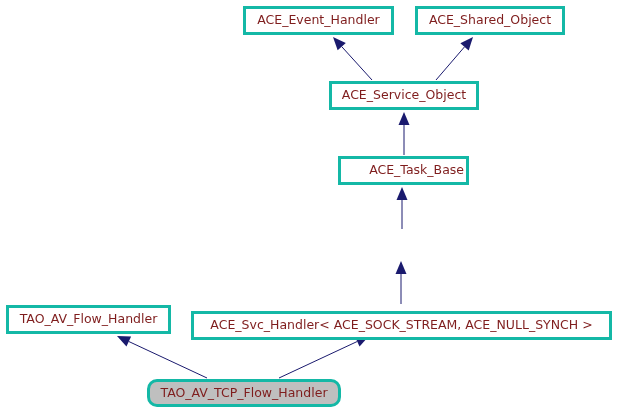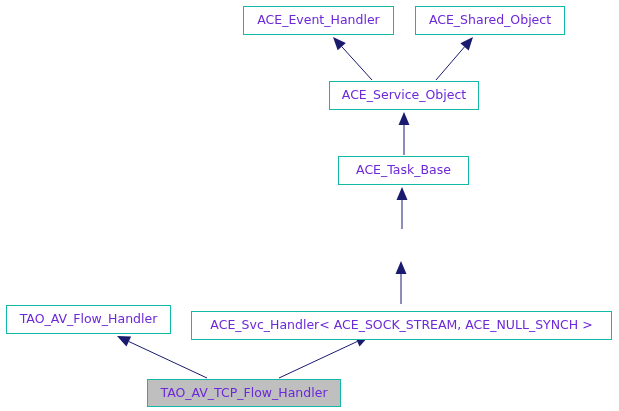--- a/index.html
+++ b/index.html
@@ -19,34 +19,35 @@
     position: absolute;
     left: 0;
     top: 0;
     width: 619px;
     height: 411px;
     pointer-events: none;
   }
   .node {
     position: absolute;
     box-sizing: border-box;
-    border: 1px solid #14b8a6;
+    border: 3px solid #14b8a6;
     background: #ffffff;
-    color: #6d28d9;
+    color: #7f1d1d;
     display: flex;
     align-items: center;
     justify-content: center;
     font-size: 12.5px;
     line-height: 1;
     letter-spacing: 0px;
     white-space: nowrap;
     z-index: 2;
   }
   .node.highlight {
     background: #bfbfbf;
+    border-radius: 10px;
   }
   .node-label {
     display: block;
     padding: 0 2px;
     transform: translateY(-0.5px);
   }
 </style>
 </head>
 <body>
 
@@ -83,21 +84,21 @@
     </svg>
 <div class="node" style="left: 243px; top: 6px; width: 151px; height: 29px;">
       <span class="node-label">ACE_Event_Handler</span>
     </div>
     <div class="node" style="left: 415px; top: 6px; width: 150px; height: 29px;">
       <span class="node-label">ACE_Shared_Object</span>
     </div>
     <div class="node" style="left: 329px; top: 81px; width: 150px; height: 29px;">
       <span class="node-label">ACE_Service_Object</span>
     </div>
-    <div class="node" style="left: 338px; top: 156px; width: 131px; height: 29px;">
+    <div class="node" style="left: 338px; top: 156px; width: 131px; height: 29px; justify-content: flex-end;">
       <span class="node-label">ACE_Task_Base</span>
     </div>
     <div class="node" style="left: 6px; top: 305px; width: 165px; height: 29px;">
       <span class="node-label">TAO_AV_Flow_Handler</span>
     </div>
     <div class="node" style="left: 191px; top: 305px; width: 421px; height: 29px; margin-top: 6px;">
       <span class="node-label">ACE_Svc_Handler&lt; ACE_SOCK_STREAM, ACE_NULL_SYNCH &gt;</span>
     </div>
     <div class="node highlight" style="left: 147px; top: 379px; width: 194px; height: 28px; background: rgb(191, 191, 191);">
       <span class="node-label">TAO_AV_TCP_Flow_Handler</span>

